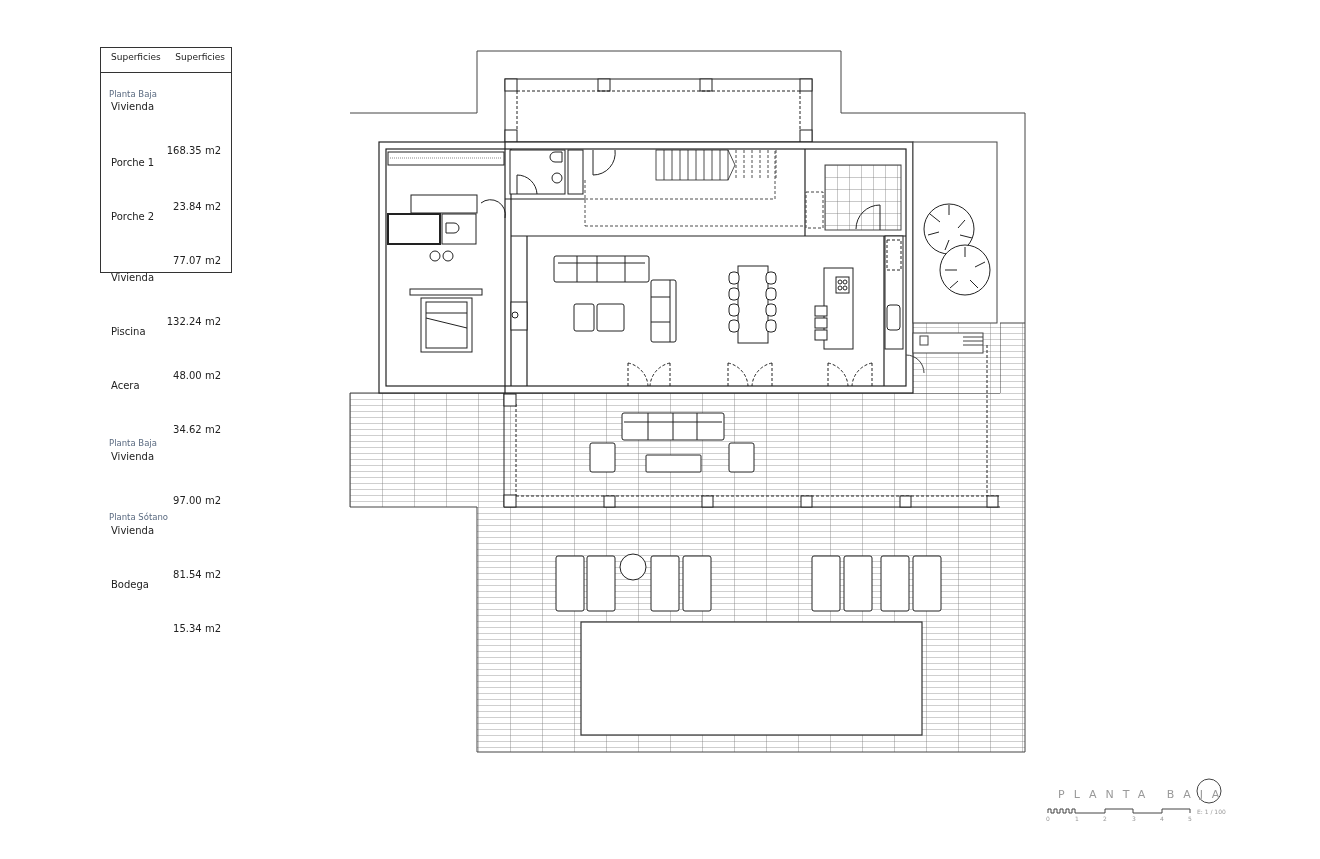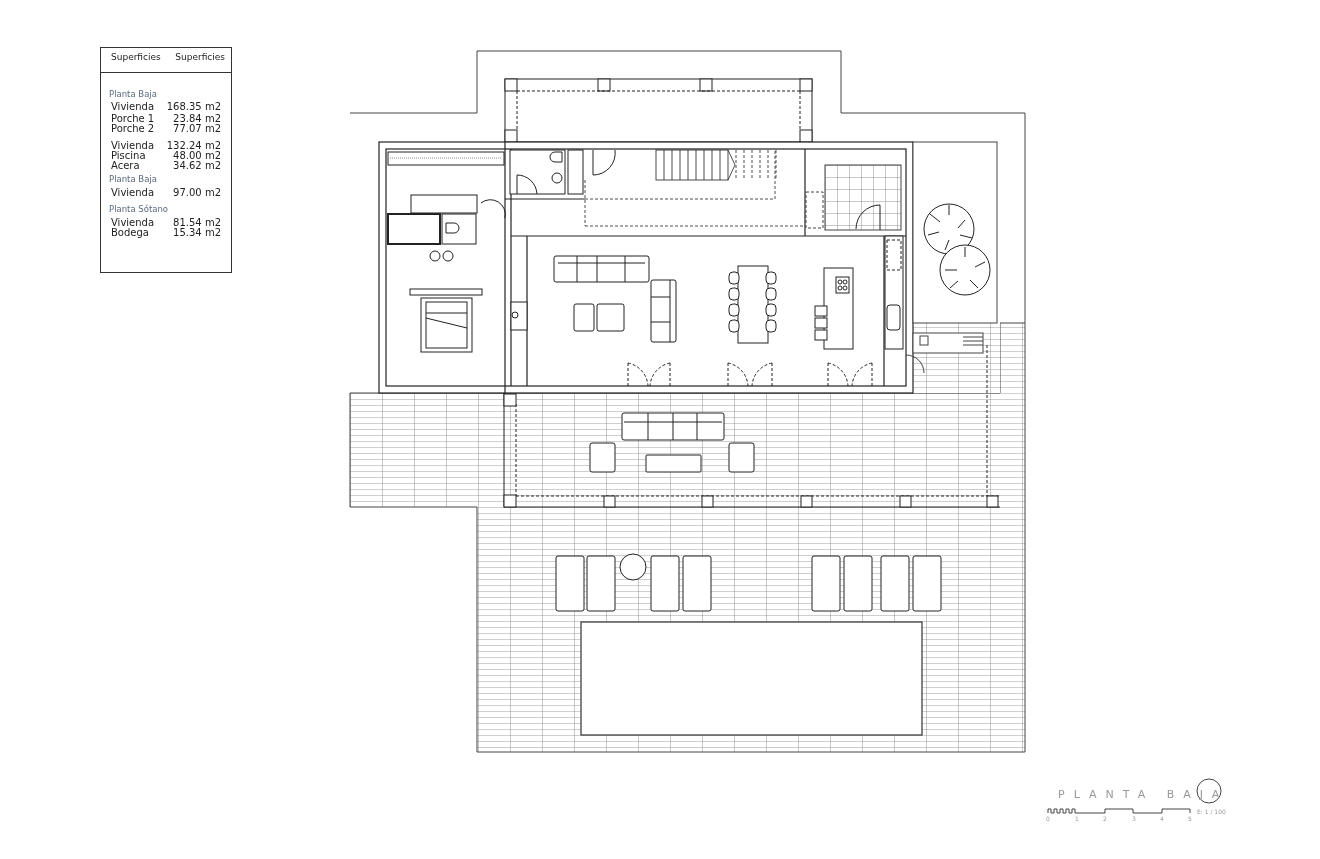--- a/index.html
+++ b/index.html
@@ -1,21 +1,21 @@
 <!DOCTYPE html>
 <html><head>
 <meta charset="utf-8">
 <style>
   html,body{margin:0;padding:0;background:#ffffff;}
   body{width:1320px;height:859px;position:relative;overflow:hidden;font-family:"DejaVu Sans","Liberation Sans",sans-serif;color:#222;}
   .legend{position:absolute;left:100px;top:47px;width:132px;height:226px;border:1px solid #333;box-sizing:border-box;}
   .legend .hdr{display:flex;justify-content:space-between;padding:4px 6px 0 10px;height:20px;border-bottom:1px solid #333;font-size:9px;}
   .legend .sec{font-size:8.5px;color:#5a6a80;margin:0 0 0 8px;}
   .legend .row{display:flex;justify-content:space-between;font-size:10px;padding:0 10px 0 10px;line-height:10px;}
-  .legend .row span:last-child{text-align:right;}
+  .legend .row span:last-child{text-align:right;margin-top:44px;}
   svg{position:absolute;left:0;top:0;}
   .title-block{position:absolute;left:1058px;top:788px;font-size:11px;letter-spacing:9px;color:#999;}
   .scale-label{position:absolute;left:1197px;top:808px;font-size:6px;color:#999;}
   .scale-num{position:absolute;top:815px;font-size:6px;color:#999;}
 </style>
 </head>
 <body>
 
 <div class="legend">
   <div class="hdr">

